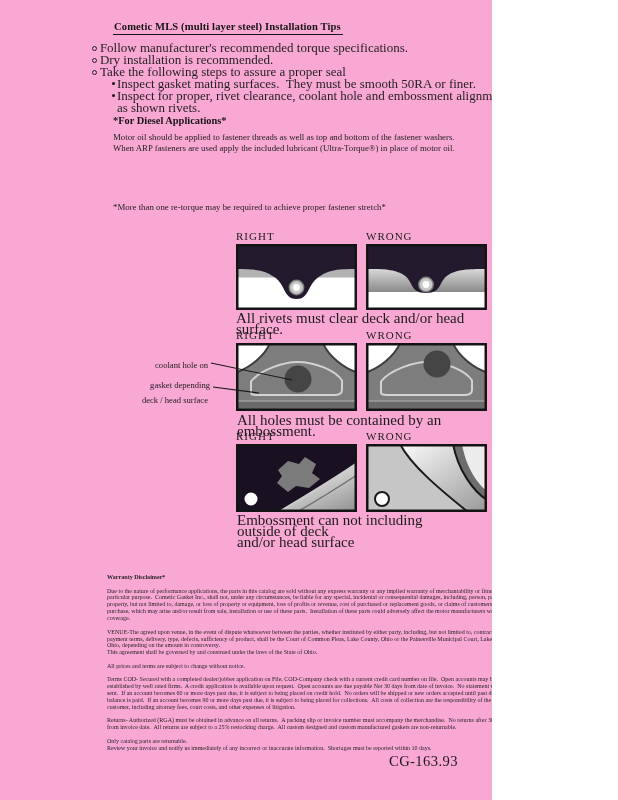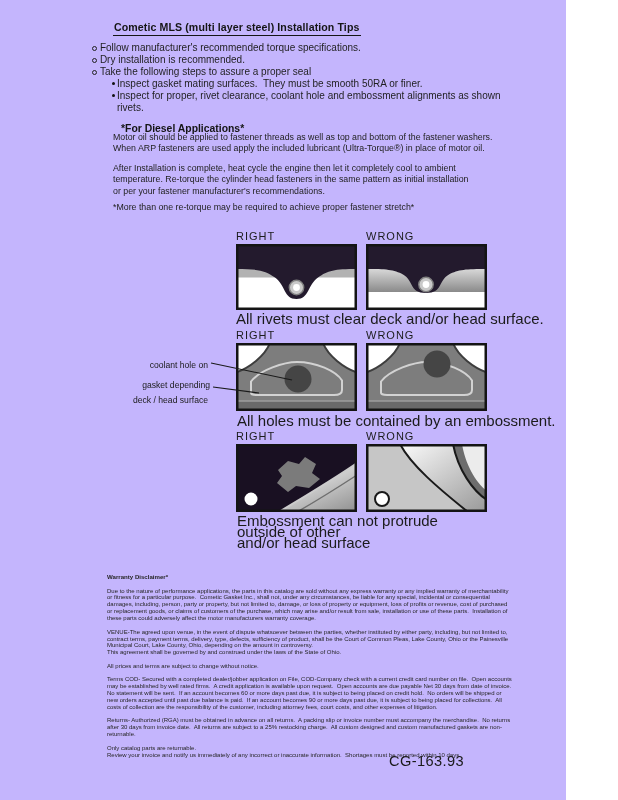--- a/index.html
+++ b/index.html
@@ -1,38 +1,38 @@
 <!DOCTYPE html>
 <html><head>
 <meta charset="utf-8">
 <style>
   html,body { margin:0; padding:0; background:#ffffff; }
   .page {
-    position:relative; width:566px; height:800px; background:#c4b5fd;
-    font-family:Liberation Sans, sans-serif; color:#1f1f1f;
+    position:relative; width:492px; height:800px; background:#f9a8d4;
+    font-family:Liberation Serif, serif; color:#1f1f1f;
     overflow:hidden;
   }
   .abs { position:absolute; }
   .pre { white-space:pre-wrap; }
 
   .title {
     left:113px; top:21px; margin:0; font-size:10.6px; font-weight:bold;
     letter-spacing:0.1px; color:#151515; border-bottom:1.6px solid #151515;
     padding:0 2px 2px 1px; display:inline-block;
   }
 
-  .tips { left:92px; top:42px; width:430px; font-size:10px; }
+  .tips { left:92px; top:42px; width:430px; font-size:13px; }
   .tip-row { display:flex; align-items:flex-start; line-height:11.9px; }
   .tip-row.sub { margin-left:20px; }
   .om { flex:0 0 auto; width:3.4px; height:3.4px; border:0.9px solid #222;
         border-radius:50%; margin:3.8px 2.5px 0 0; }
   .dm { flex:0 0 auto; width:3.4px; height:3.4px; background:#111;
         border-radius:50%; margin:4px 1.6px 0 0; }
 
-  .h2 { left:113px; top:115px; margin:8px; font-size:10.4px; font-weight:bold; color:#151515; }
+  .h2 { left:113px; top:115px; margin:0; font-size:10.4px; font-weight:bold; color:#151515; }
   .body-p { width:402px; margin:0; font-size:8.8px; line-height:11.4px; color:#222; }
   .p1 { left:113px; top:132px; }
   .p2 { left:113px; top:163px; }
   .note { left:113px; top:202px; }
 
   .dlabel { width:121px; text-align:left; font-size:11px; letter-spacing:1px; color:#1c1c1c; }
   .panel { width:121px; }
   .panel svg { display:block; width:121px; }
   .caption { font-size:15px; line-height:11.2px; color:#1b1b1b; }
 
@@ -71,23 +71,20 @@
     </div>
     <div class="tip-row sub">
       <span class="dm"></span>
       <span>Inspect for proper, rivet clearance, coolant hole and embossment alignments as shown rivets.</span>
     </div>
   </div>
 
   <h2 class="abs h2">*For Diesel Applications*</h2>
   <p class="abs body-p p1 pre">Motor oil should be applied to fastener threads as well as top and bottom of the fastener washers.
 When ARP fasteners are used apply the included lubricant (Ultra-Torque®) in place of motor oil.</p>
-  <p class="abs body-p p2 pre">After Installation is complete, heat cycle the engine then let it completely cool to ambient
-temperature. Re-torque the cylinder head fasteners in the same pattern as initial installation
-or per your fastener manufacturer's recommendations.</p>
   <p class="abs body-p note">*More than one re-torque may be required to achieve proper fastener stretch*</p>
 
   <div class="abs dlabel" style="left:236px; top:230px;">RIGHT</div>
   <div class="abs dlabel" style="left:366px; top:230px;">WRONG</div>
 
   <div class="abs panel" style="left:236px; top:244px;">
     <svg viewBox="0 0 121 66">
       <rect x="0" y="0" width="121" height="66" fill="#ffffff"></rect>
       <rect x="0" y="25" width="121" height="8.5" fill="#b2b2b2"></rect>
       <path d="M0,0 H121 V25 C98,25 92,26.5 82,33.5 C71,41.5 73.5,55 60.5,55 C47.5,55 50,41.5 39,33.5 C29,26.5 23,25 0,25 Z" fill="#231a2d"></path>
@@ -184,21 +181,21 @@
       <rect x="0" y="0" width="121" height="68" fill="#c6c6c6"></rect>
       <path d="M87,0 L121,0 L121,56 C107,47 92,26 87,0 Z" fill="#ececec"></path>
       <path d="M34,0 L87,0 C92,26 107,47 121,56 L121,68 L102,68 C72,44 45,21 34,0 Z" fill="url(#g3w)"></path>
       <path d="M87,0 C92,26 107,47 121,56 L121,47 C109,38 99,19 96,0 Z" fill="#6d6d6d"></path>
       <path d="M34,0 C45,21 72,44 102,68" fill="none" stroke="#191919" stroke-width="2"></path>
       <path d="M87,0 C92,26 107,47 121,56" fill="none" stroke="#191919" stroke-width="2"></path>
       <circle cx="16" cy="55" r="7" fill="#ffffff" stroke="#191919" stroke-width="2"></circle>
       <rect x="1.25" y="1.25" width="118.5" height="65.5" fill="none" stroke="#141414" stroke-width="2.5"></rect>
     </svg>
   </div>
-  <div class="abs caption pre" style="left:237px; top:515px; width:230px;">Embossment can not protrude outside of other
+  <div class="abs caption pre" style="left:237px; top:515px; width:230px;">Embossment can not including outside of deck
 and/or head surface</div>
 
   <svg class="abs leader">
     <line x1="211" y1="363" x2="292" y2="380" stroke="#1a1a1a" stroke-width="1.1"></line>
     <line x1="213" y1="387" x2="259" y2="393" stroke="#1a1a1a" stroke-width="1.1"></line>
   </svg>
 
   <div class="abs legal">
     <p class="legal-h">Warranty Disclaimer*</p>
     <p>Due to the nature of performance applications, the parts in this catalog are sold without any express warranty or any implied warranty of merchantability or fitness for a particular purpose.  Cometic Gasket Inc., shall not, under any circumstances, be liable for any special, incidental or consequential damages, including, person, party or property, but not limited to, damage, or loss of property or equipment, loss of profits or revenue, cost of purchased or replacement goods, or claims of customers of the purchase, which may arise and/or result from sale, installation or use of these parts.  Installation of these parts could adversely affect the motor manufacturers warranty coverage.</p>

